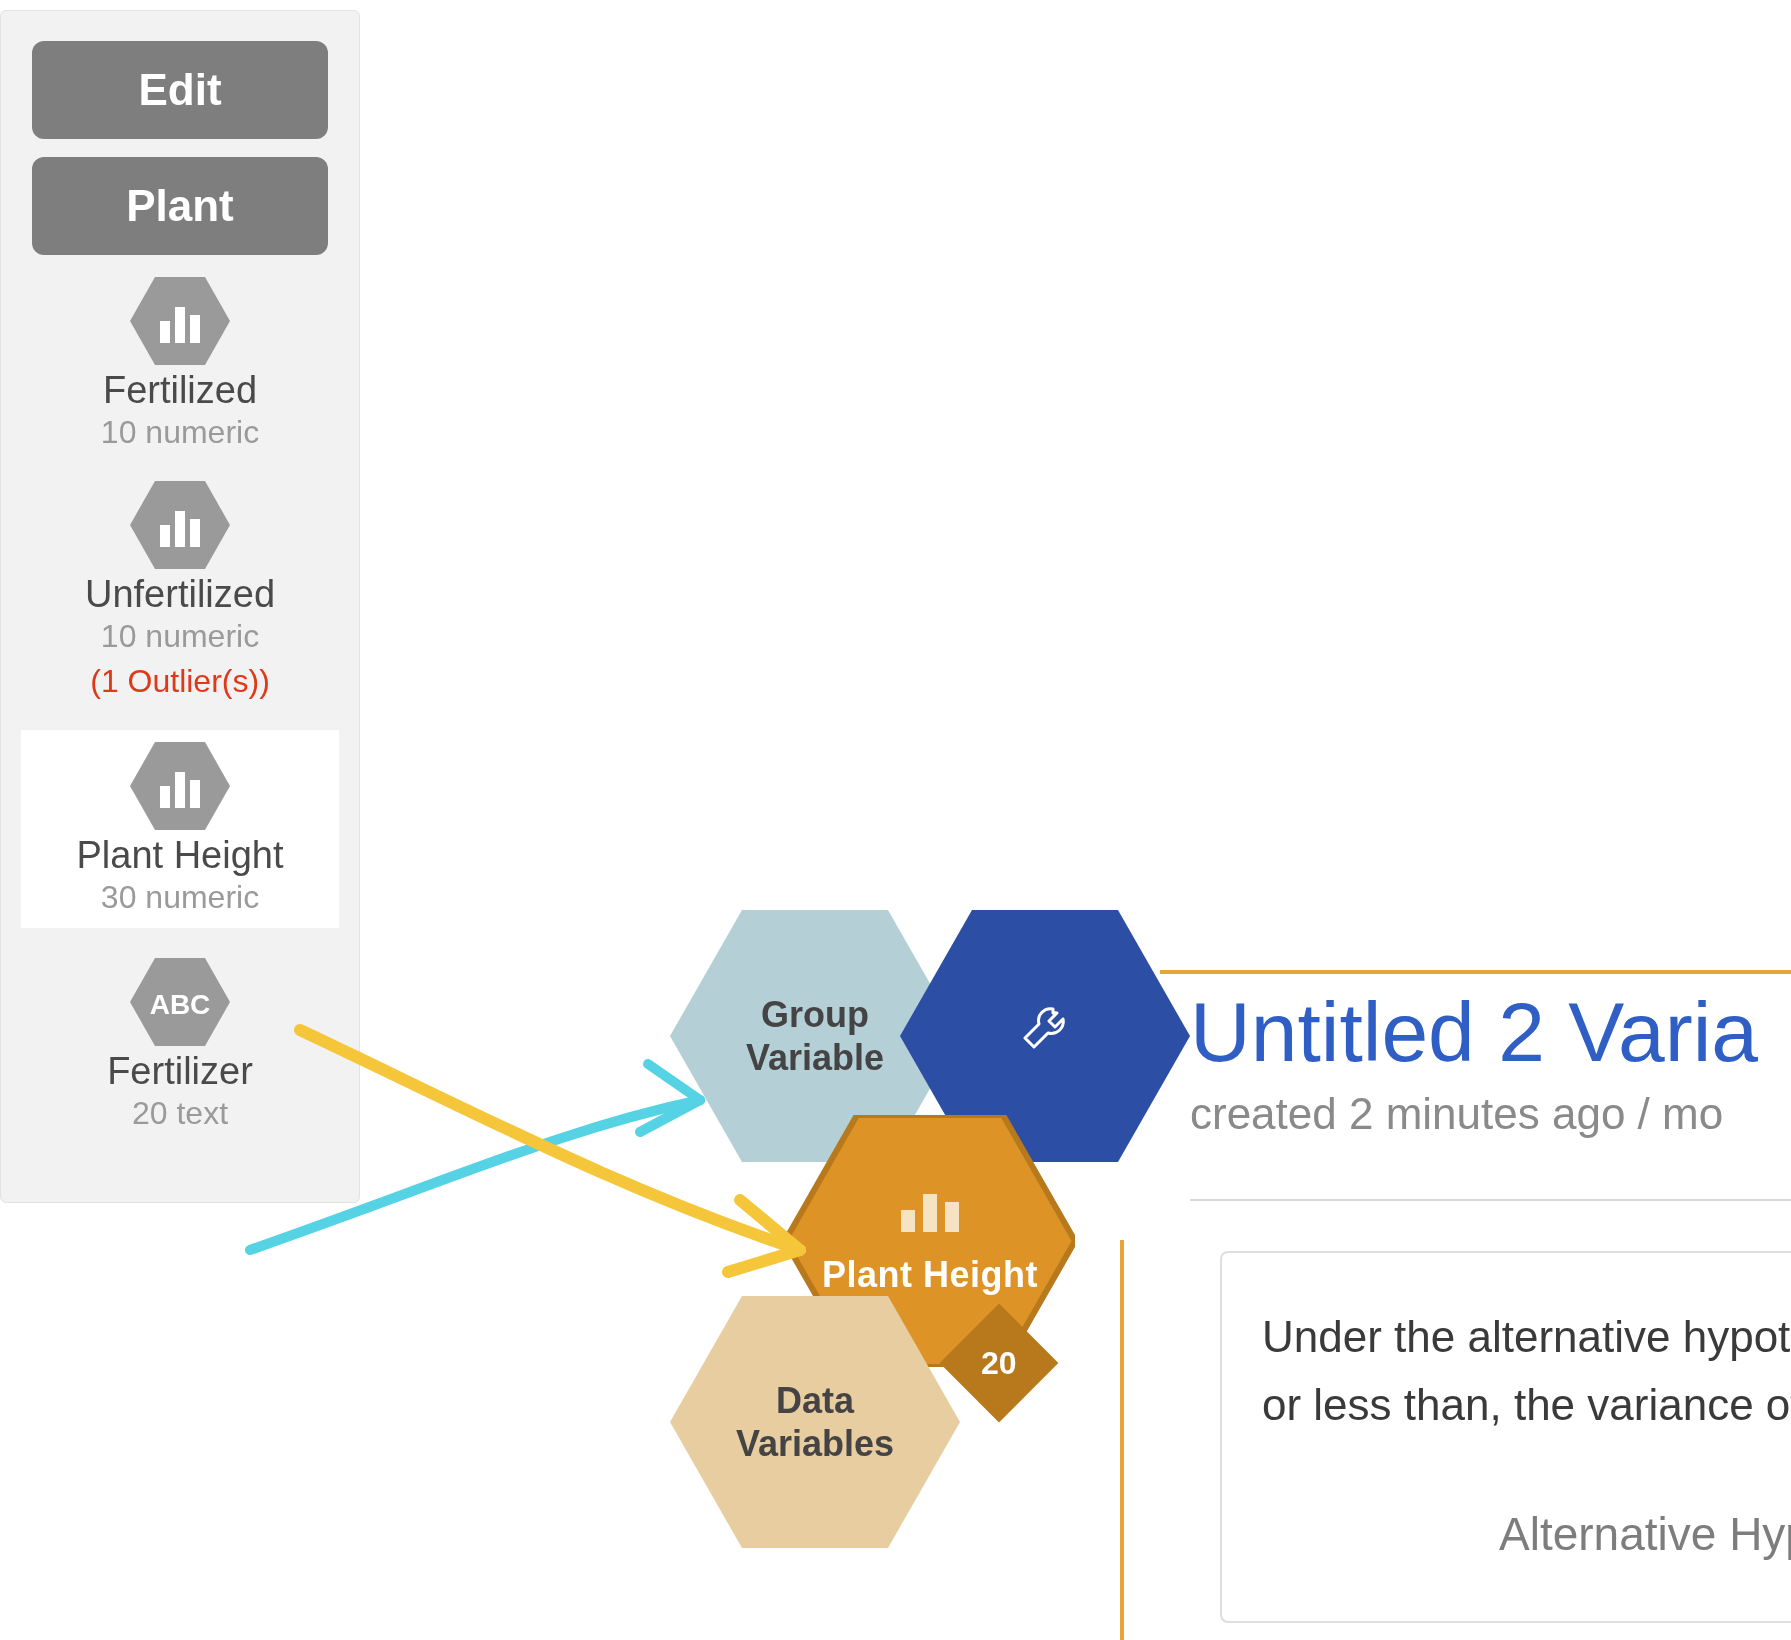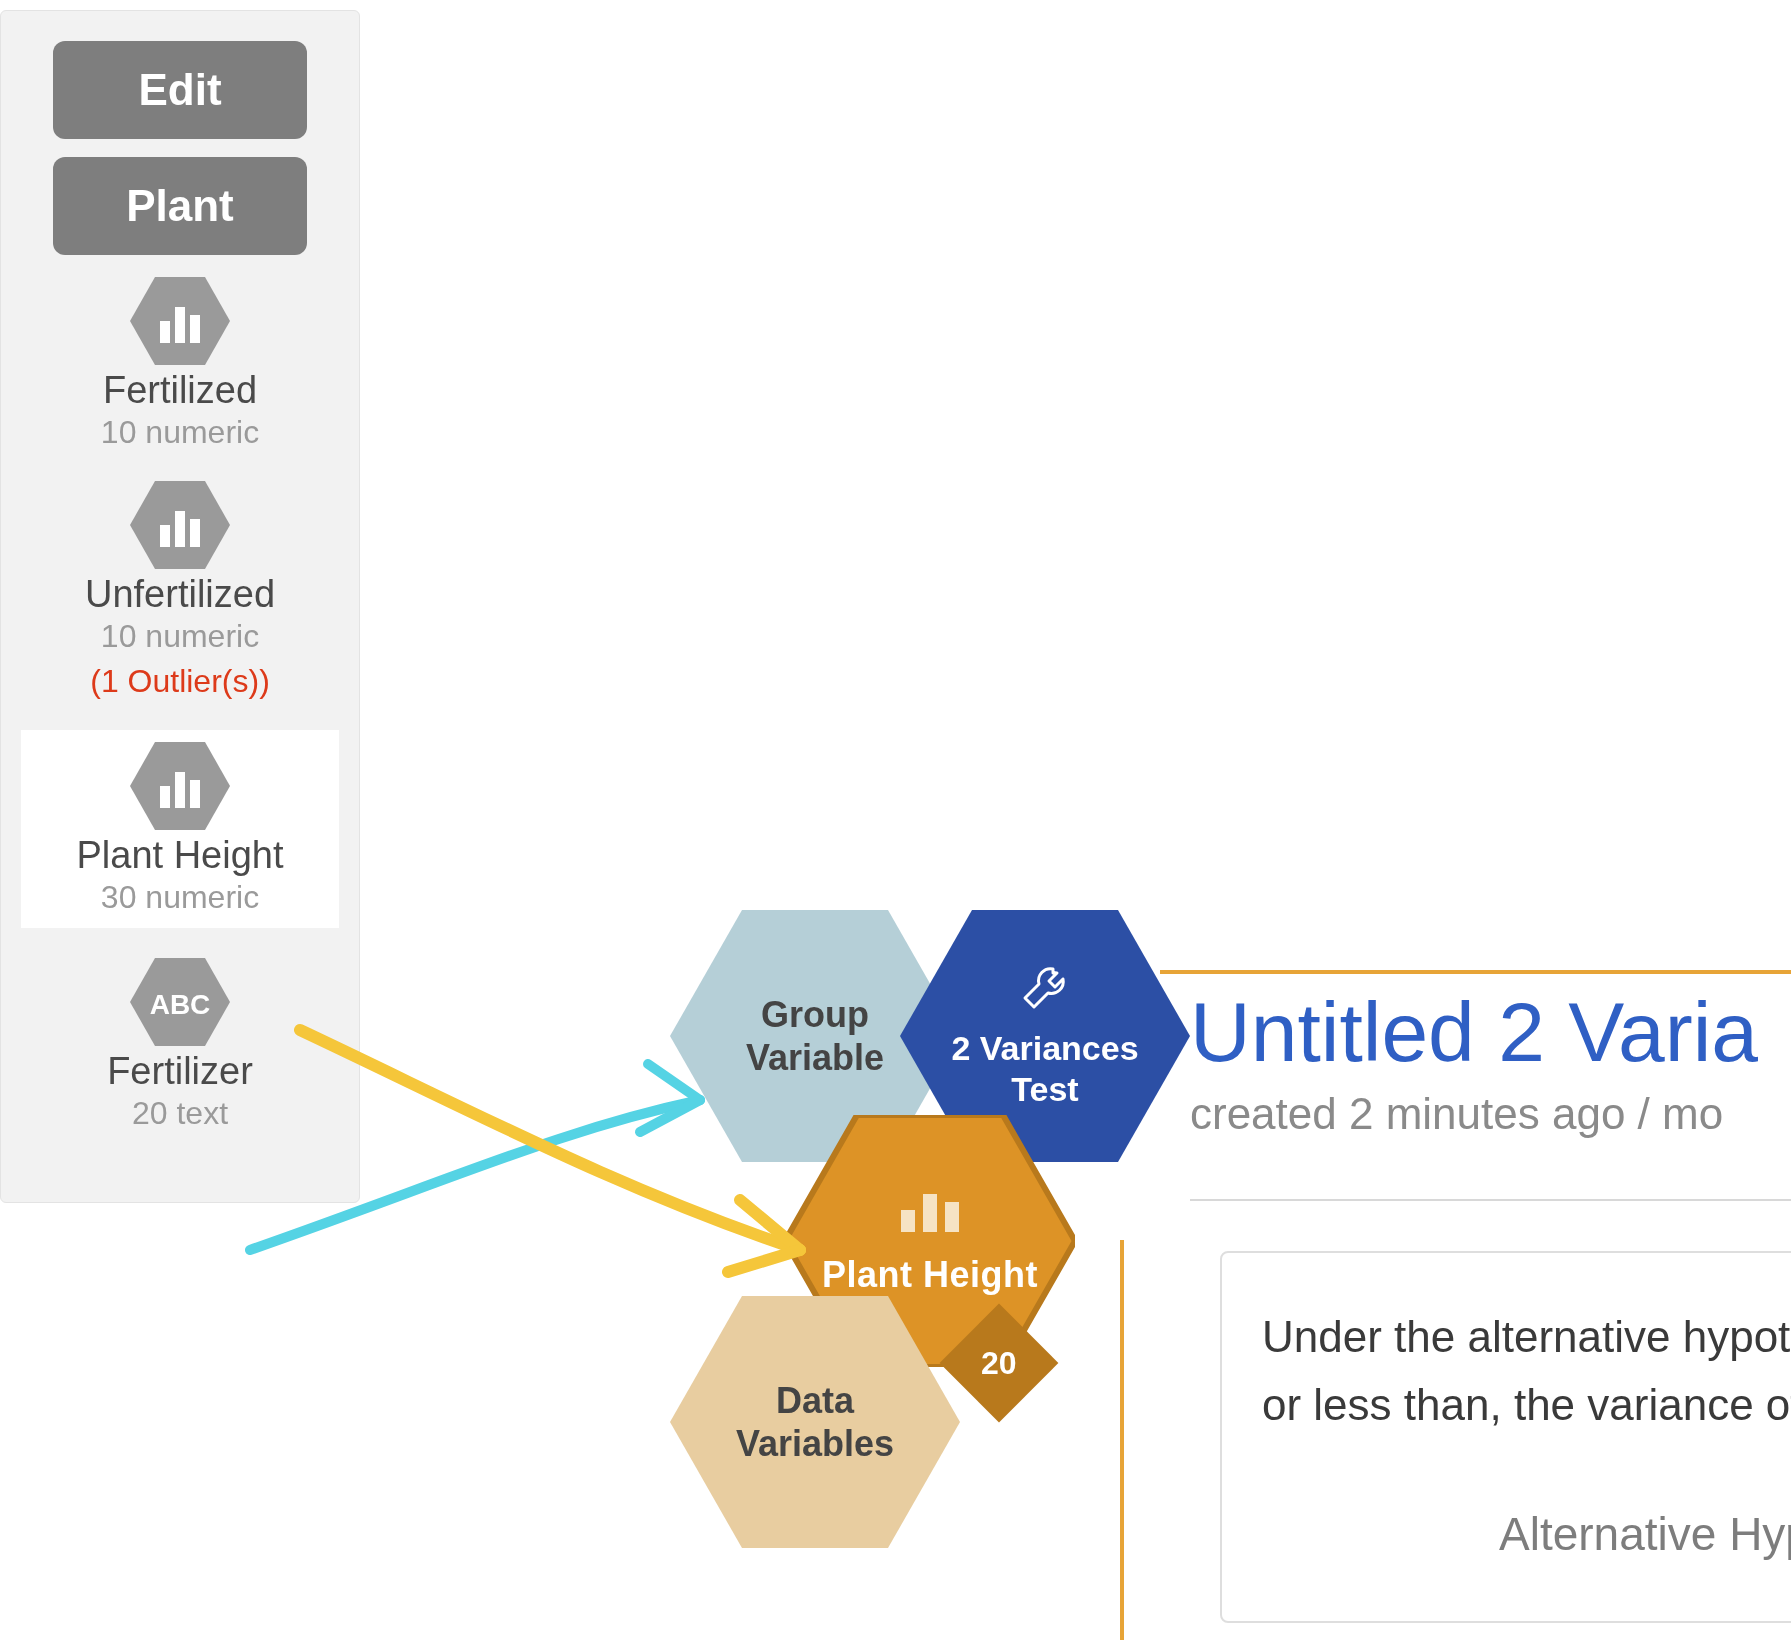--- a/index.html
+++ b/index.html
@@ -11,21 +11,21 @@
     left: 0; top: 10px;
     width: 360px;
     background: #f2f2f2;
     border: 1px solid #e3e3e3;
     border-radius: 6px;
     padding: 30px 20px 40px 20px;
     text-align: center;
   }
   .btn {
     display: block;
-    width: 254px;
+    width: 296px;
     margin: 0 auto 18px auto;
     padding: 24px 8px;
     background: #7e7e7e;
     color: #ffffff;
     font-size: 44px;
     font-weight: 600;
     border: none;
     border-radius: 12px;
     cursor: pointer;
   }
@@ -184,24 +184,20 @@
 
   <div class="hex blue" style="left:900px; top:910px;">
     <svg class="shape" viewBox="0 0 290 252">
         <polygon points="72,0 218,0 290,126 218,252 72,252 0,126" fill="#2c4fa5"></polygon>
       </svg>
     <div class="ico">
       <svg width="48" height="48" viewBox="0 0 48 48">
           <path d="M32 6a12 12 0 0 0-14 15L4 35l9 9 14-14a12 12 0 0 0 15-14l-8 8-6-6 8-8a12 12 0 0 0-4 0z" fill="none" stroke="#fff" stroke-width="3" stroke-linejoin="round"></path>
         </svg>
     </div>
-    <div class="label">
-      <div>2 Variances</div>
-      <div>Test</div>
-    </div>
   </div>
 
   <div class="hex orange" style="left:785px; top:1115px;">
     <svg class="shape" viewBox="0 0 290 252">
         <polygon points="72,0 218,0 290,126 218,252 72,252 0,126" fill="#dd9326" stroke="#b8791c" stroke-width="6"></polygon>
       </svg>
     <div class="ico">
       <svg width="70" height="50" viewBox="0 0 70 50" fill="#f6e3c4">
           <rect x="6" y="24" width="14" height="22"></rect>
           <rect x="28" y="8" width="14" height="38"></rect>

